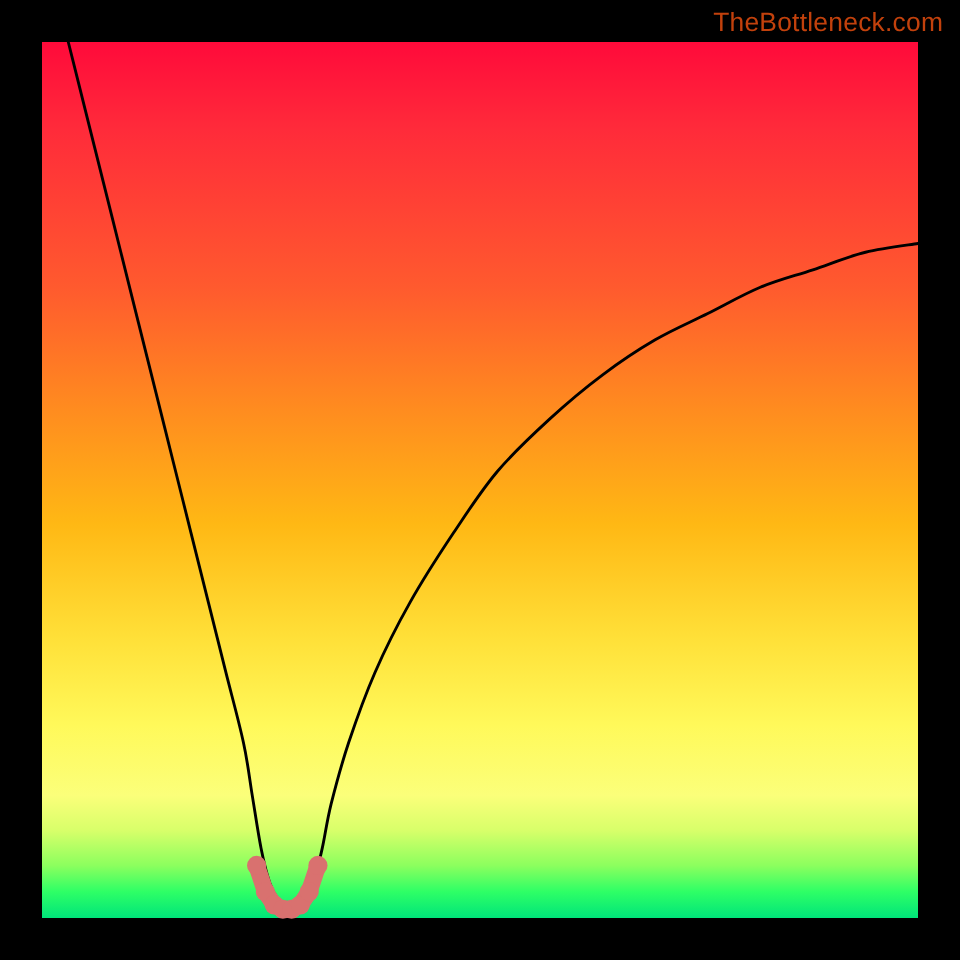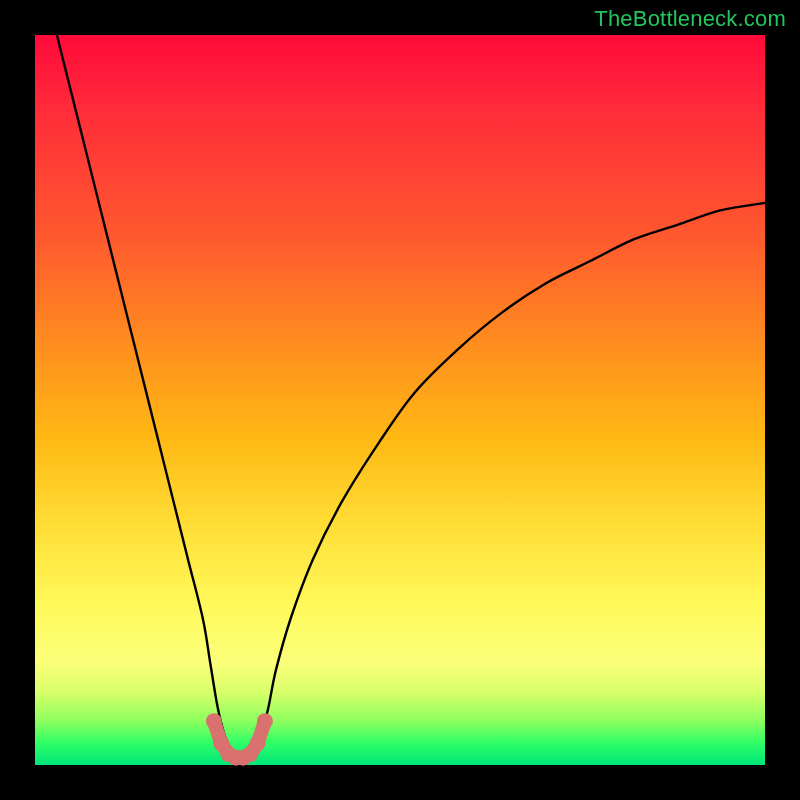--- a/index.html
+++ b/index.html
@@ -36,21 +36,21 @@
       #d8ff6a 90%,
       #8cff5e 94%,
       #2eff66 97%,
       #00e47a 100%
     );
   }
   .watermark {
     position: absolute;
     top: 6px;
     right: 14px;
-    color: #22c55e;
+    color: #c2410c;
     font-size: 22px;
     letter-spacing: 0.2px;
     font-weight: 400;
     user-select: none;
   }
   svg.curve {
     position: absolute;
     left: 0; top: 0;
     width: 730px; height: 730px;
     overflow: visible;

